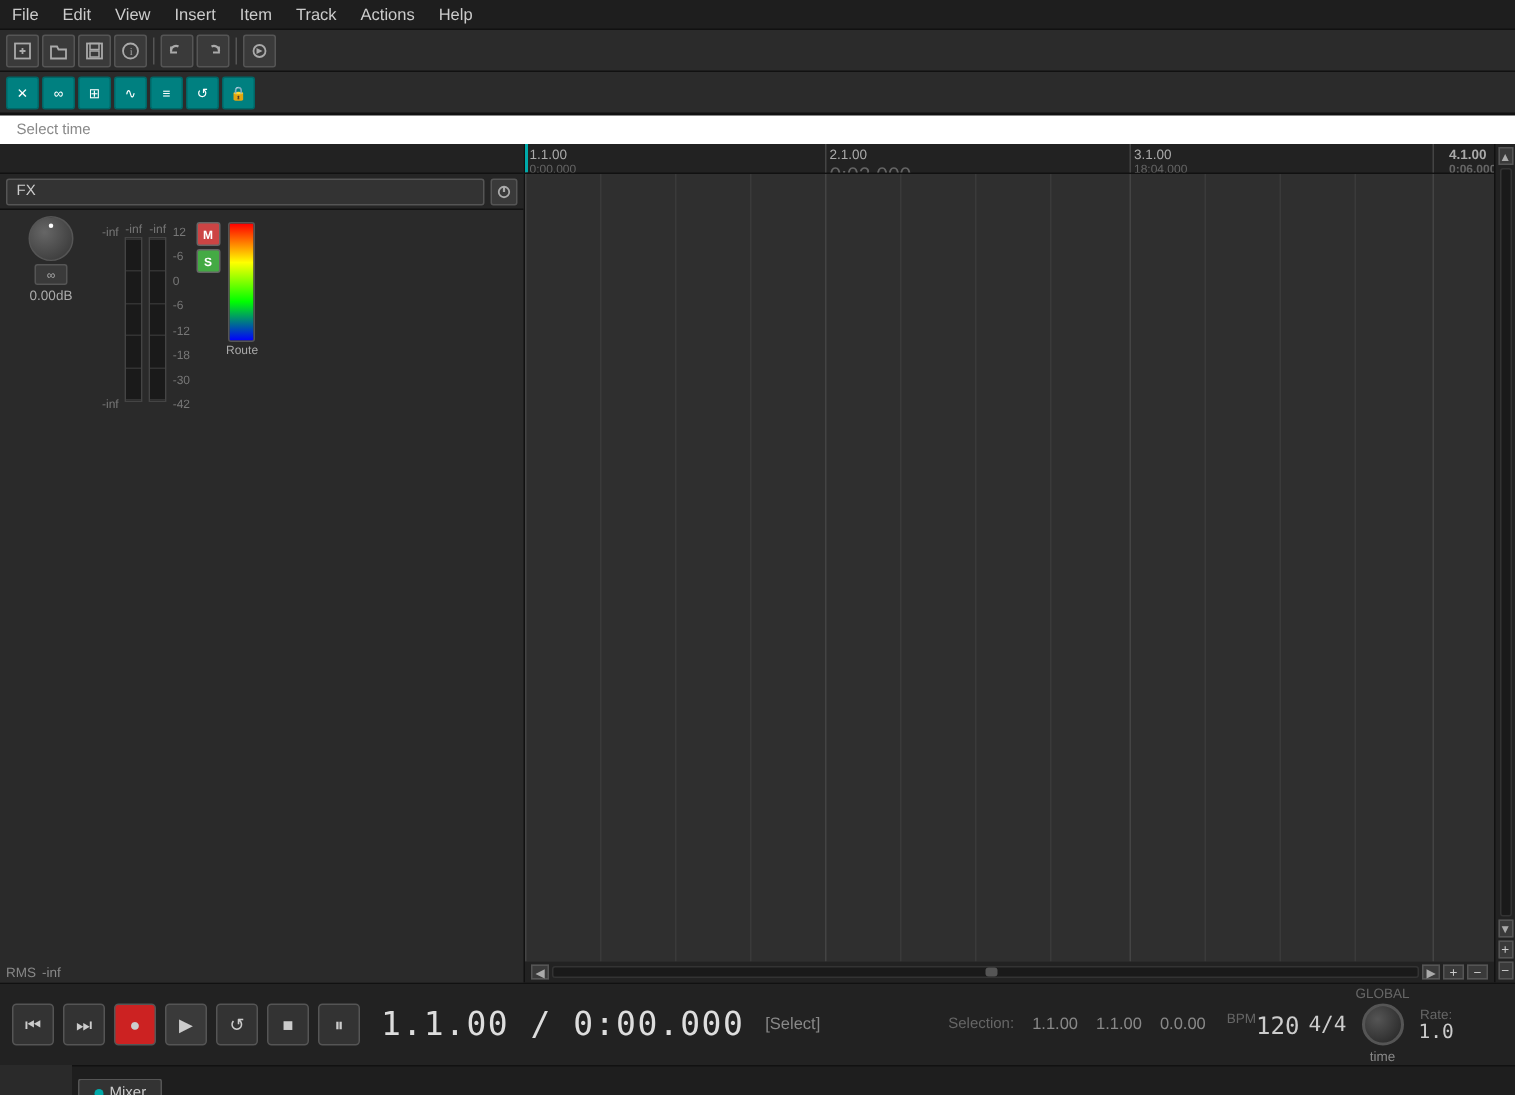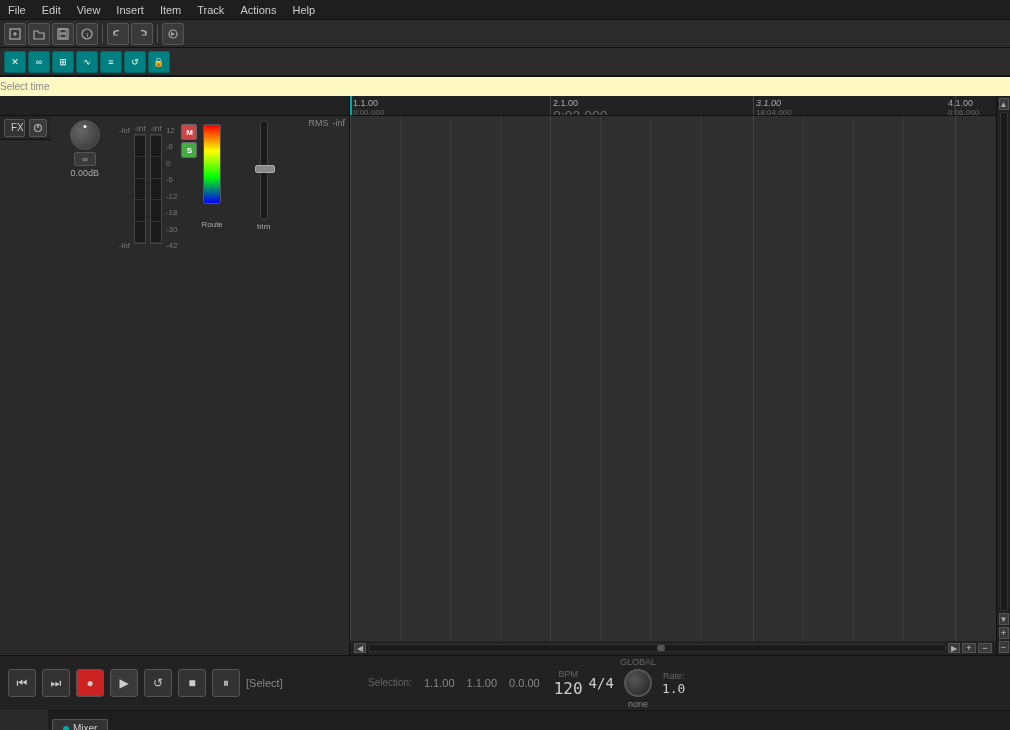--- a/index.html
+++ b/index.html
@@ -113,20 +113,21 @@
       display: flex;
       align-items: center;
       padding-left: 4px;
       font-size: 10px;
       color: #888;
     }
 
     #mixer-area {
       flex: 1;
       display: flex;
+      flex-direction: column;
     }
 
     #fx-row {
       height: 24px;
       background: #252525;
       display: flex;
       align-items: center;
       padding: 2px 4px;
       gap: 4px;
       border-bottom: 1px solid #111;
@@ -233,21 +234,21 @@
       color: #ccc;
     }
     .m-btn.mute { background: #cc4444; color: #fff; }
     .m-btn.solo { background: #44aa44; color: #fff; }
 
     
     #color-strip-section {
       display: flex;
       flex-direction: column;
       align-items: center;
-      gap: 16px;
+      gap: 1px;
       margin-top: 4px;
     }
     .color-strip {
       width: 18px;
       height: 80px;
       border: 1px solid #555;
       border-radius: 2px;
       background: linear-gradient(to bottom, #ff0000, #ffff00, #00ff00, #0000ff);
       cursor: pointer;
     }
@@ -485,22 +486,22 @@
       font-size: 11px;
       margin-left: 36px;
     }
     .sel-label {
       color: #666;
       font-size: 10px;
     }
 
     #bpm-section {
       display: flex;
-      flex-direction: column;
-      align-items: center;
+      flex-direction: row;
+      align-items: flex-start;
       margin-left: 8px;
     }
     .bpm-label { font-size: 9px; color: #666; }
     .bpm-value { font-size: 16px; color: #ccc; font-family: monospace; }
 
     #time-sig-section {
       display: flex;
       flex-direction: column;
       align-items: center;
     }
@@ -527,25 +528,25 @@
       display: flex;
       flex-direction: column;
       align-items: center;
     }
     .rate-label { font-size: 9px; color: #666; }
     .rate-value { font-size: 13px; color: #ccc; font-family: monospace; }
 
     
     #status-line {
       height: 20px;
-      background: #fef9c3;
+      background: #ffffff;
       border-top: 1px solid #111;
       display: flex;
       align-items: center;
-      padding: 0 0;
+      padding: 0 11px;
       font-size: 10px;
       color: #888;
     }
 
     
     #mixer-tab-bar {
       height: 35px;
       background: #1e1e1e;
       display: flex;
       align-items: center;
@@ -737,26 +738,20 @@
         <div id="mute-solo-col">
           <div class="m-btn mute">M</div>
           <div class="m-btn solo">S</div>
         </div>
 
         <div id="color-strip-section">
           <div class="color-strip"></div>
           <div class="route-label">Route</div>
         </div>
 
-        <div id="fader-section">
-          <div class="fader-track">
-            <div class="fader-thumb"></div>
-          </div>
-          <div class="trim-label">trim</div>
-        </div>
 
       </div>
 
       <div id="rms-row">
         <span>RMS</span>
         <span>-inf</span>
       </div>
     </div>
   </div>
 
@@ -772,26 +767,26 @@
         </div>
 
         <div class="timeline-marker-line" style="left:200px;"></div>
         <div class="timeline-marker" style="left:203px;">
           <div style="font-size:9px; color:#aaa;">2.1.00</div>
           <div style="font-size:14px; color:#666;">0:02.000</div>
         </div>
 
         <div class="timeline-marker-line" style="left:403px;"></div>
         <div class="timeline-marker" style="left:406px;">
-          <div style="font-size:9px; color:#aaa;font-style:italic;">3.1.00</div>
+          <div style="font-size:9px; color:#aaa;">3.1.00</div>
           <div style="font-size:8px; color:#666;">18:04.000</div>
         </div>
 
         <div class="timeline-marker-line" style="left:605px;"></div>
-        <div class="timeline-marker" style="left:598px;">
+        <div class="timeline-marker" style="left:616px;font-weight:bold;">
           <div style="font-size:9px; color:#aaa;">4.1.00</div>
           <div style="font-size:8px; color:#666;">0:06.000</div>
         </div>
 
         <div style="position:absolute; top:0; left:0px; width:2px; height:100%; background:#00aaaa; z-index:10;"></div>
       </div>
 
       <div id="arrange-grid">
 
         <div class="grid-line-v major" style="left:0px;"></div>
@@ -835,20 +830,21 @@
 <div id="transport-bar">
 
   <div class="transport-btn">⏮</div>
   <div class="transport-btn">⏭</div>
   <div class="transport-btn record">●</div>
   <div class="transport-btn play">▶</div>
   <div class="transport-btn">↺</div>
   <div class="transport-btn">■</div>
   <div class="transport-btn">⏸</div>
 
+  <div id="time-display">1.1.00 / 0:00.000</div>
 
   <div id="status-display">[Select]</div>
   <div id="selection-display">
     <span class="sel-label">Selection:</span>
     <span>1.1.00</span>
     <span>1.1.00</span>
     <span>0.0.00</span>
   </div>
 
   <div id="bpm-section">
@@ -856,21 +852,21 @@
     <span class="bpm-value">120</span>
   </div>
 
   <div id="time-sig-section">
     <span class="time-sig">4/4</span>
   </div>
 
   <div id="global-section">
     <span class="global-label">GLOBAL</span>
     <div class="global-knob"></div>
-    <span class="global-name">none</span>
+    <span class="global-name">time</span>
   </div>
 
   <div id="rate-section">
     <span class="rate-label">Rate:</span>
     <span class="rate-value">1.0</span>
   </div>
 </div>
 
 <div id="mixer-tab-bar">
   <div class="mixer-tab">

